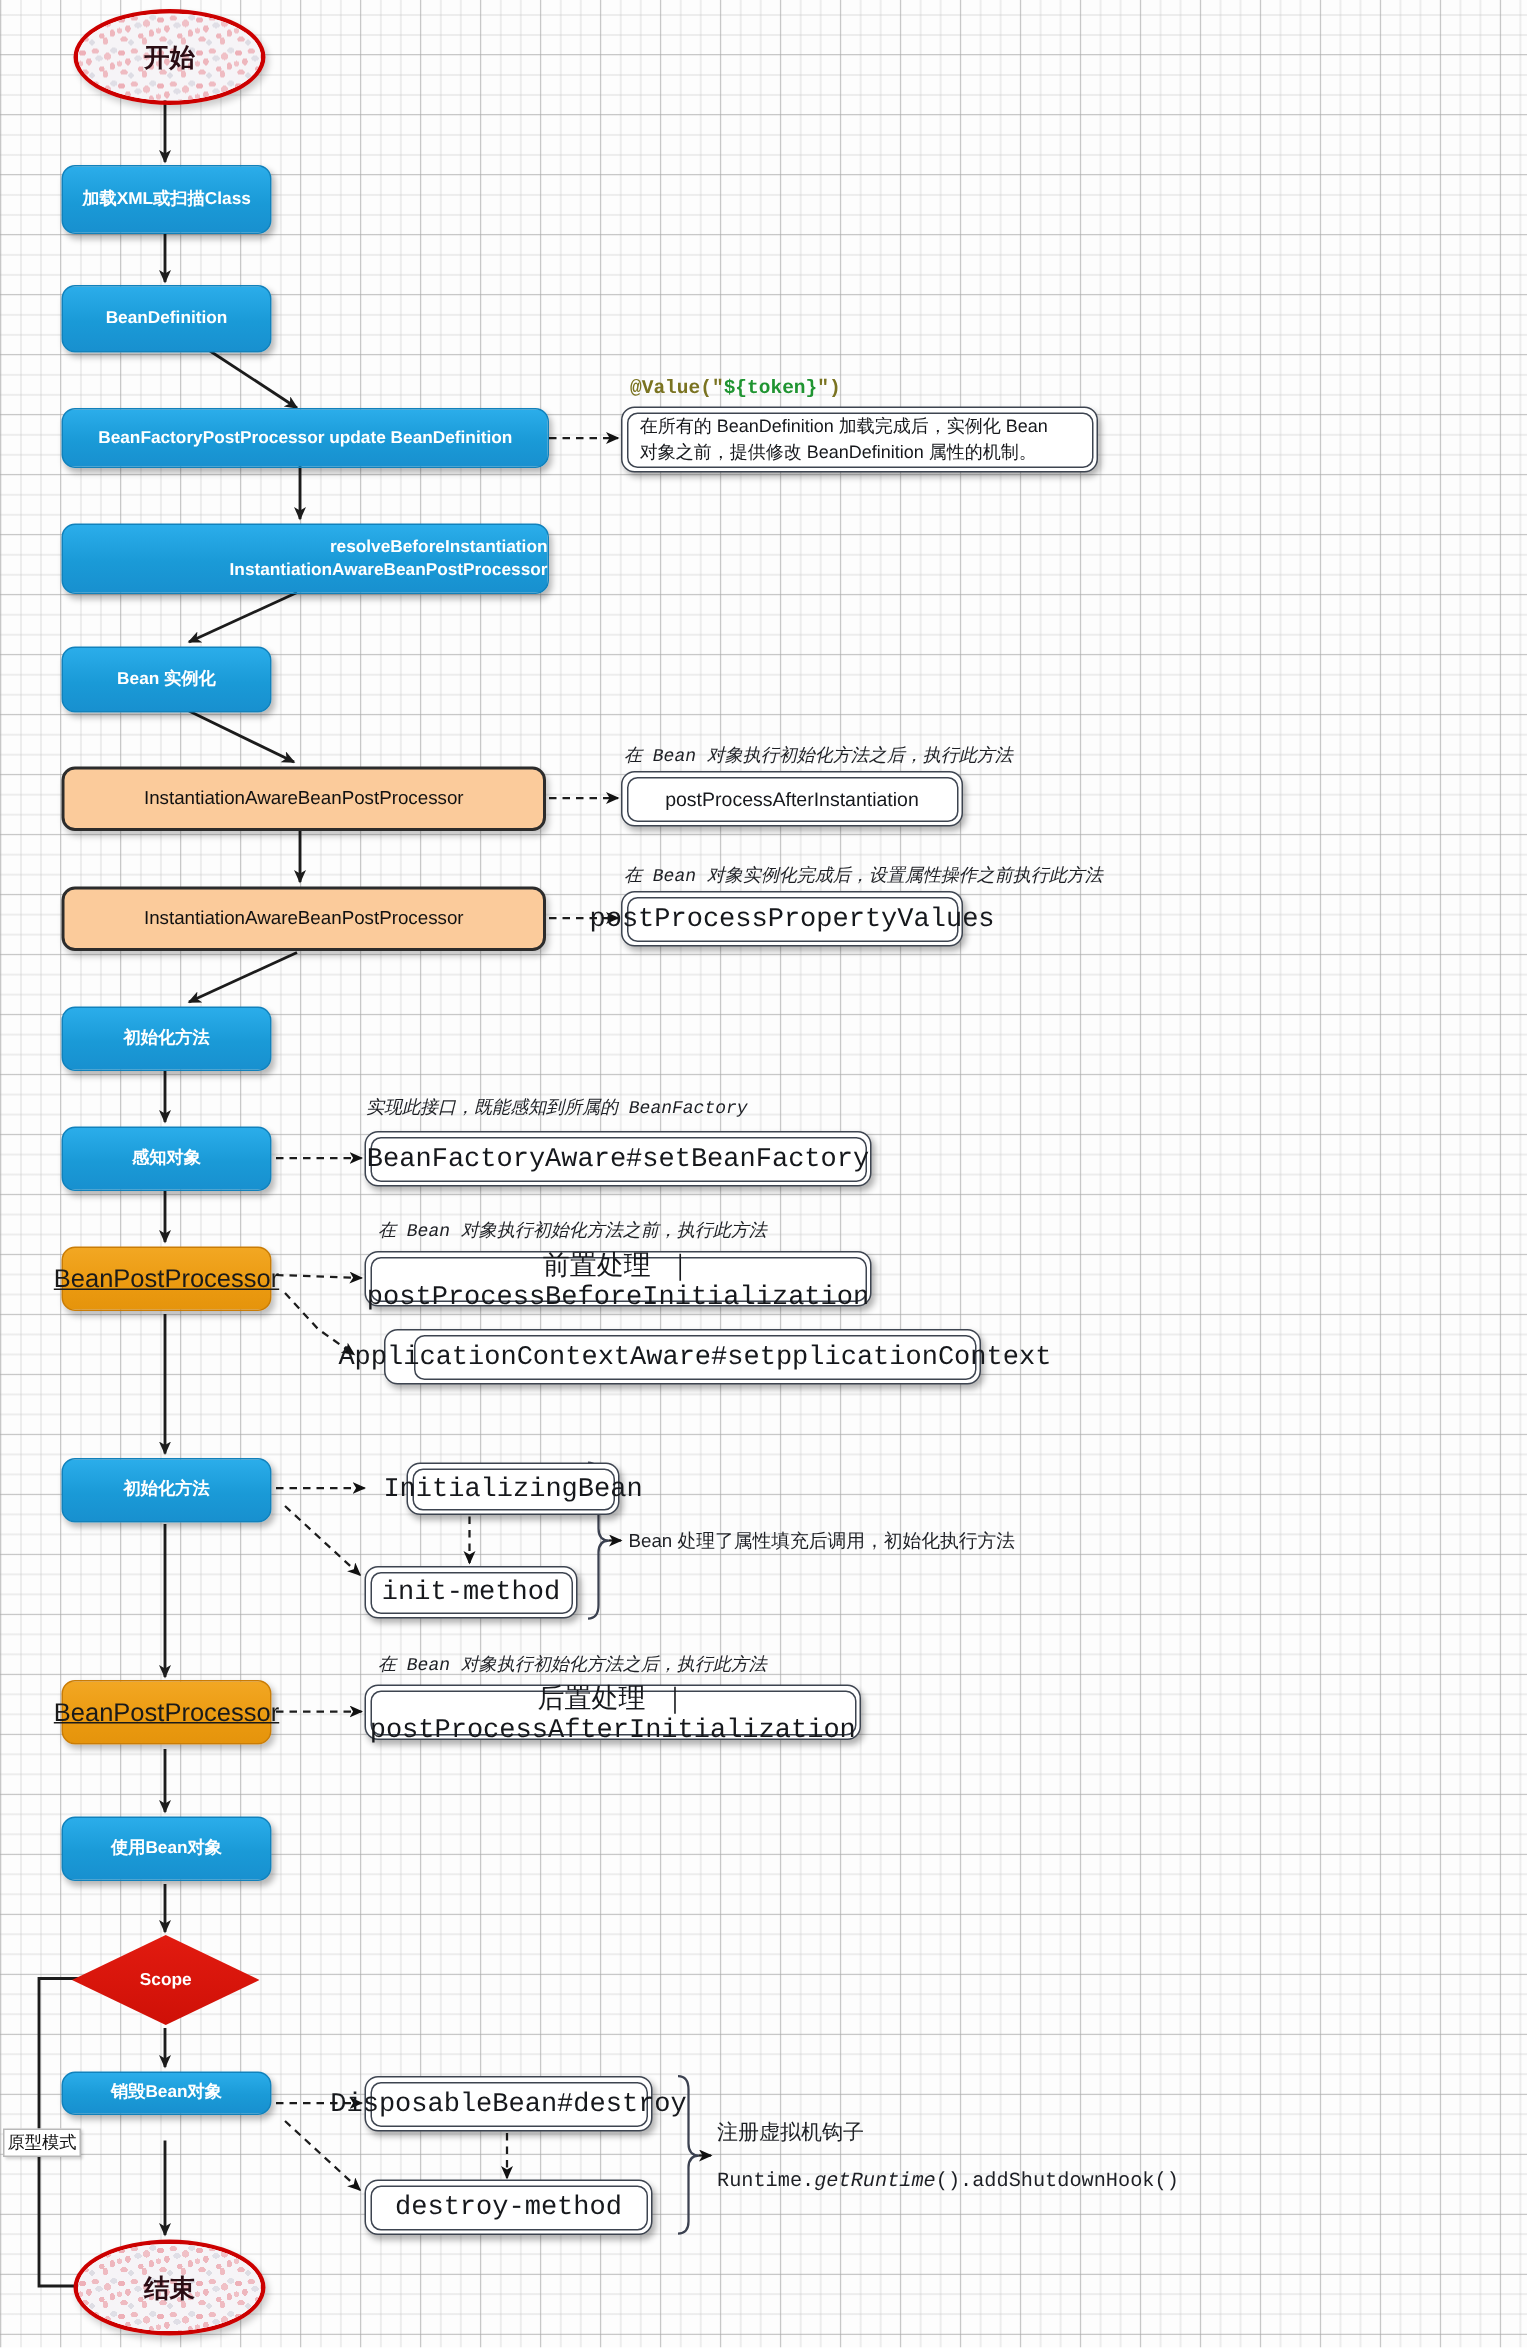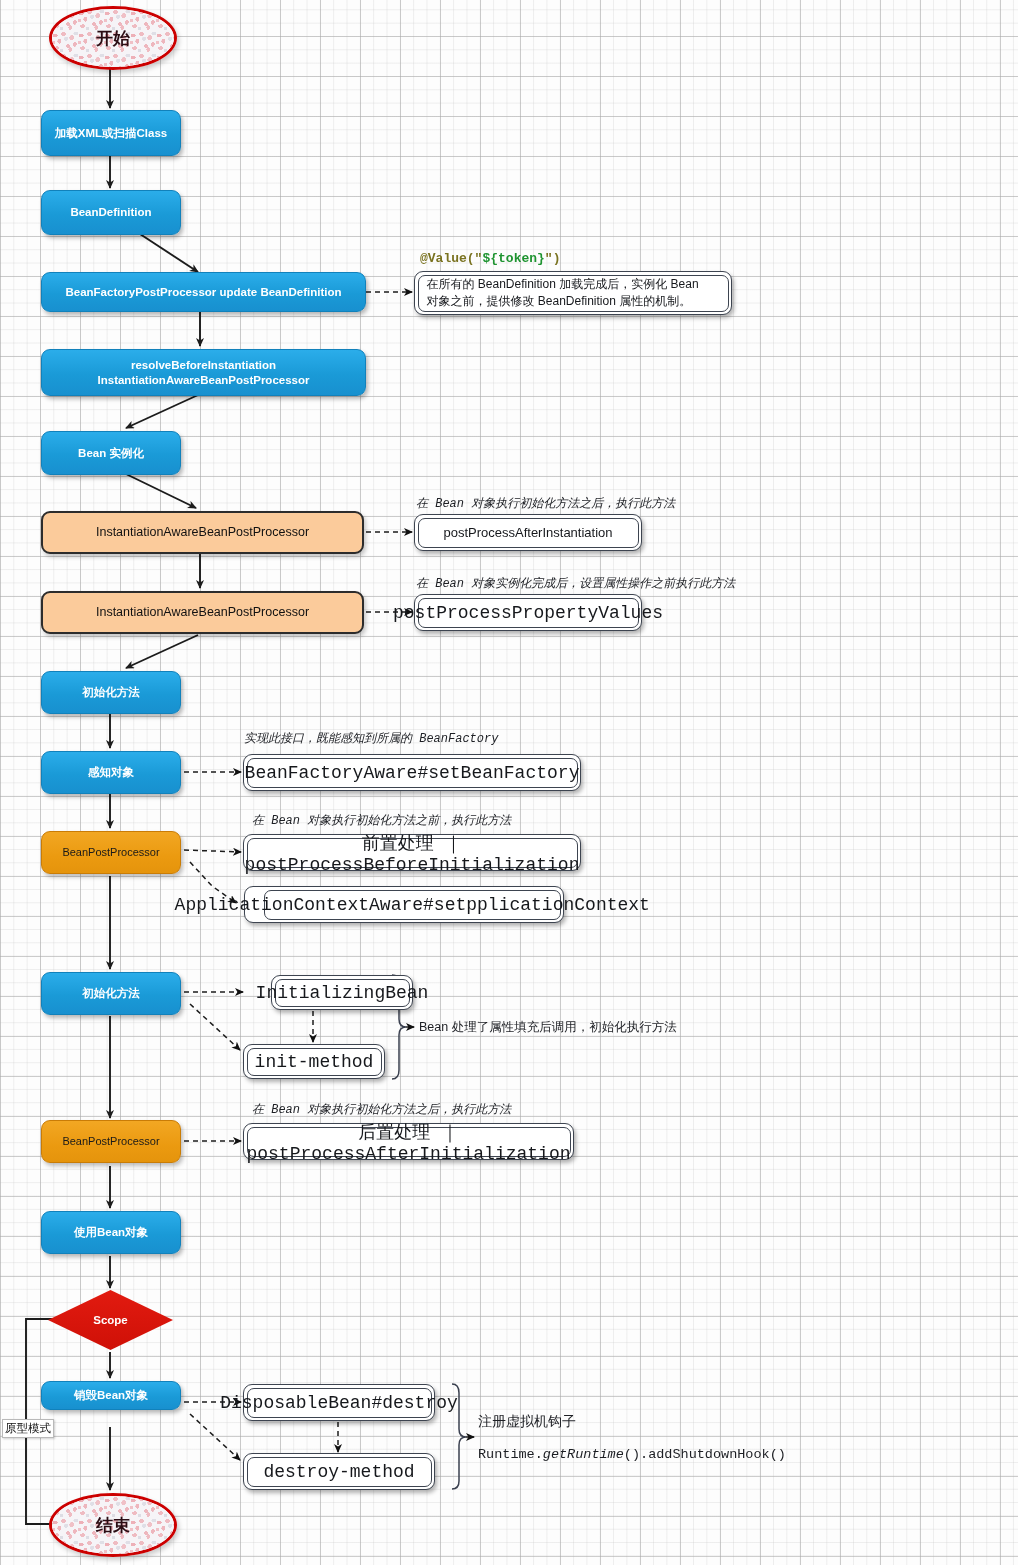--- a/index.html
+++ b/index.html
@@ -49,22 +49,23 @@
     color:#111111;
     font-size:12.5px;
     font-weight:normal;
     box-shadow:2px 3px 4px rgba(0,0,0,0.22);
   }
   .orange-dark{
     background:linear-gradient(180deg,#f2a723 0%,#eb9a10 60%,#e5940c 100%);
     border:1.8px solid #c97c06;
     border-radius:9px;
     color:#1a1a1a;
-    font-size:11px;
+    font-size:17px;
     box-shadow:2px 3px 4px rgba(0,0,0,0.25);
+    text-decoration:underline;
   }
   
   .terminator{
     position:absolute;
     border:3px solid #cc0000;
     border-radius:50%;
     display:flex;align-items:center;justify-content:center;
     color:#2b0d14;
     font-weight:bold;
     font-size:17px;
@@ -269,21 +270,21 @@
   </div>
 
   <div class="node blue" style="left:41px;top:190px;width:140px;height:45px;">
     <span>BeanDefinition</span>
   </div>
 
   <div class="node blue" style="left:41px;top:272px;width:325px;height:40px;">
     <span>BeanFactoryPostProcessor update BeanDefinition</span>
   </div>
 
-  <div class="node blue" style="left:41px;top:349px;width:325px;height:47px;flex-direction:column;">
+  <div class="node blue" style="left:41px;top:349px;width:325px;height:47px;flex-direction:column;align-items:flex-end;">
     <span>resolveBeforeInstantiation</span>
     <span>InstantiationAwareBeanPostProcessor</span>
   </div>
 
   <div class="node blue" style="left:41px;top:431px;width:140px;height:44px;">
     <span>Bean 实例化</span>
   </div>
 
   <div class="node orange-light" style="left:41px;top:511px;width:323px;height:43px;">
     <span>InstantiationAwareBeanPostProcessor</span>
@@ -366,21 +367,21 @@
   </div>
 
   <div class="note" style="left:252px;top:812px;">
     <span>在 Bean 对象执行初始化方法之前，执行此方法</span>
   </div>
 
   <div class="callout" style="left:243px;top:834px;width:338px;height:37px;">
     <div class="inner mono">前置处理 ｜ postProcessBeforeInitialization</div>
   </div>
 
-  <div class="callout" style="left:244px;top:886px;width:320px;height:37px;padding-left:19px;">
+  <div class="callout" style="left:256px;top:886px;width:398px;height:37px;padding-left:19px;">
     <div class="inner mono">ApplicationContextAware#setpplicationContext</div>
   </div>
 
   <div class="callout" style="left:243px;top:975px;width:142px;height:35px;margin-left:28px;">
     <div class="inner mono">InitializingBean</div>
   </div>
 
   <div class="callout" style="left:243px;top:1044px;width:142px;height:35px;">
     <div class="inner mono">init-method</div>
   </div>

